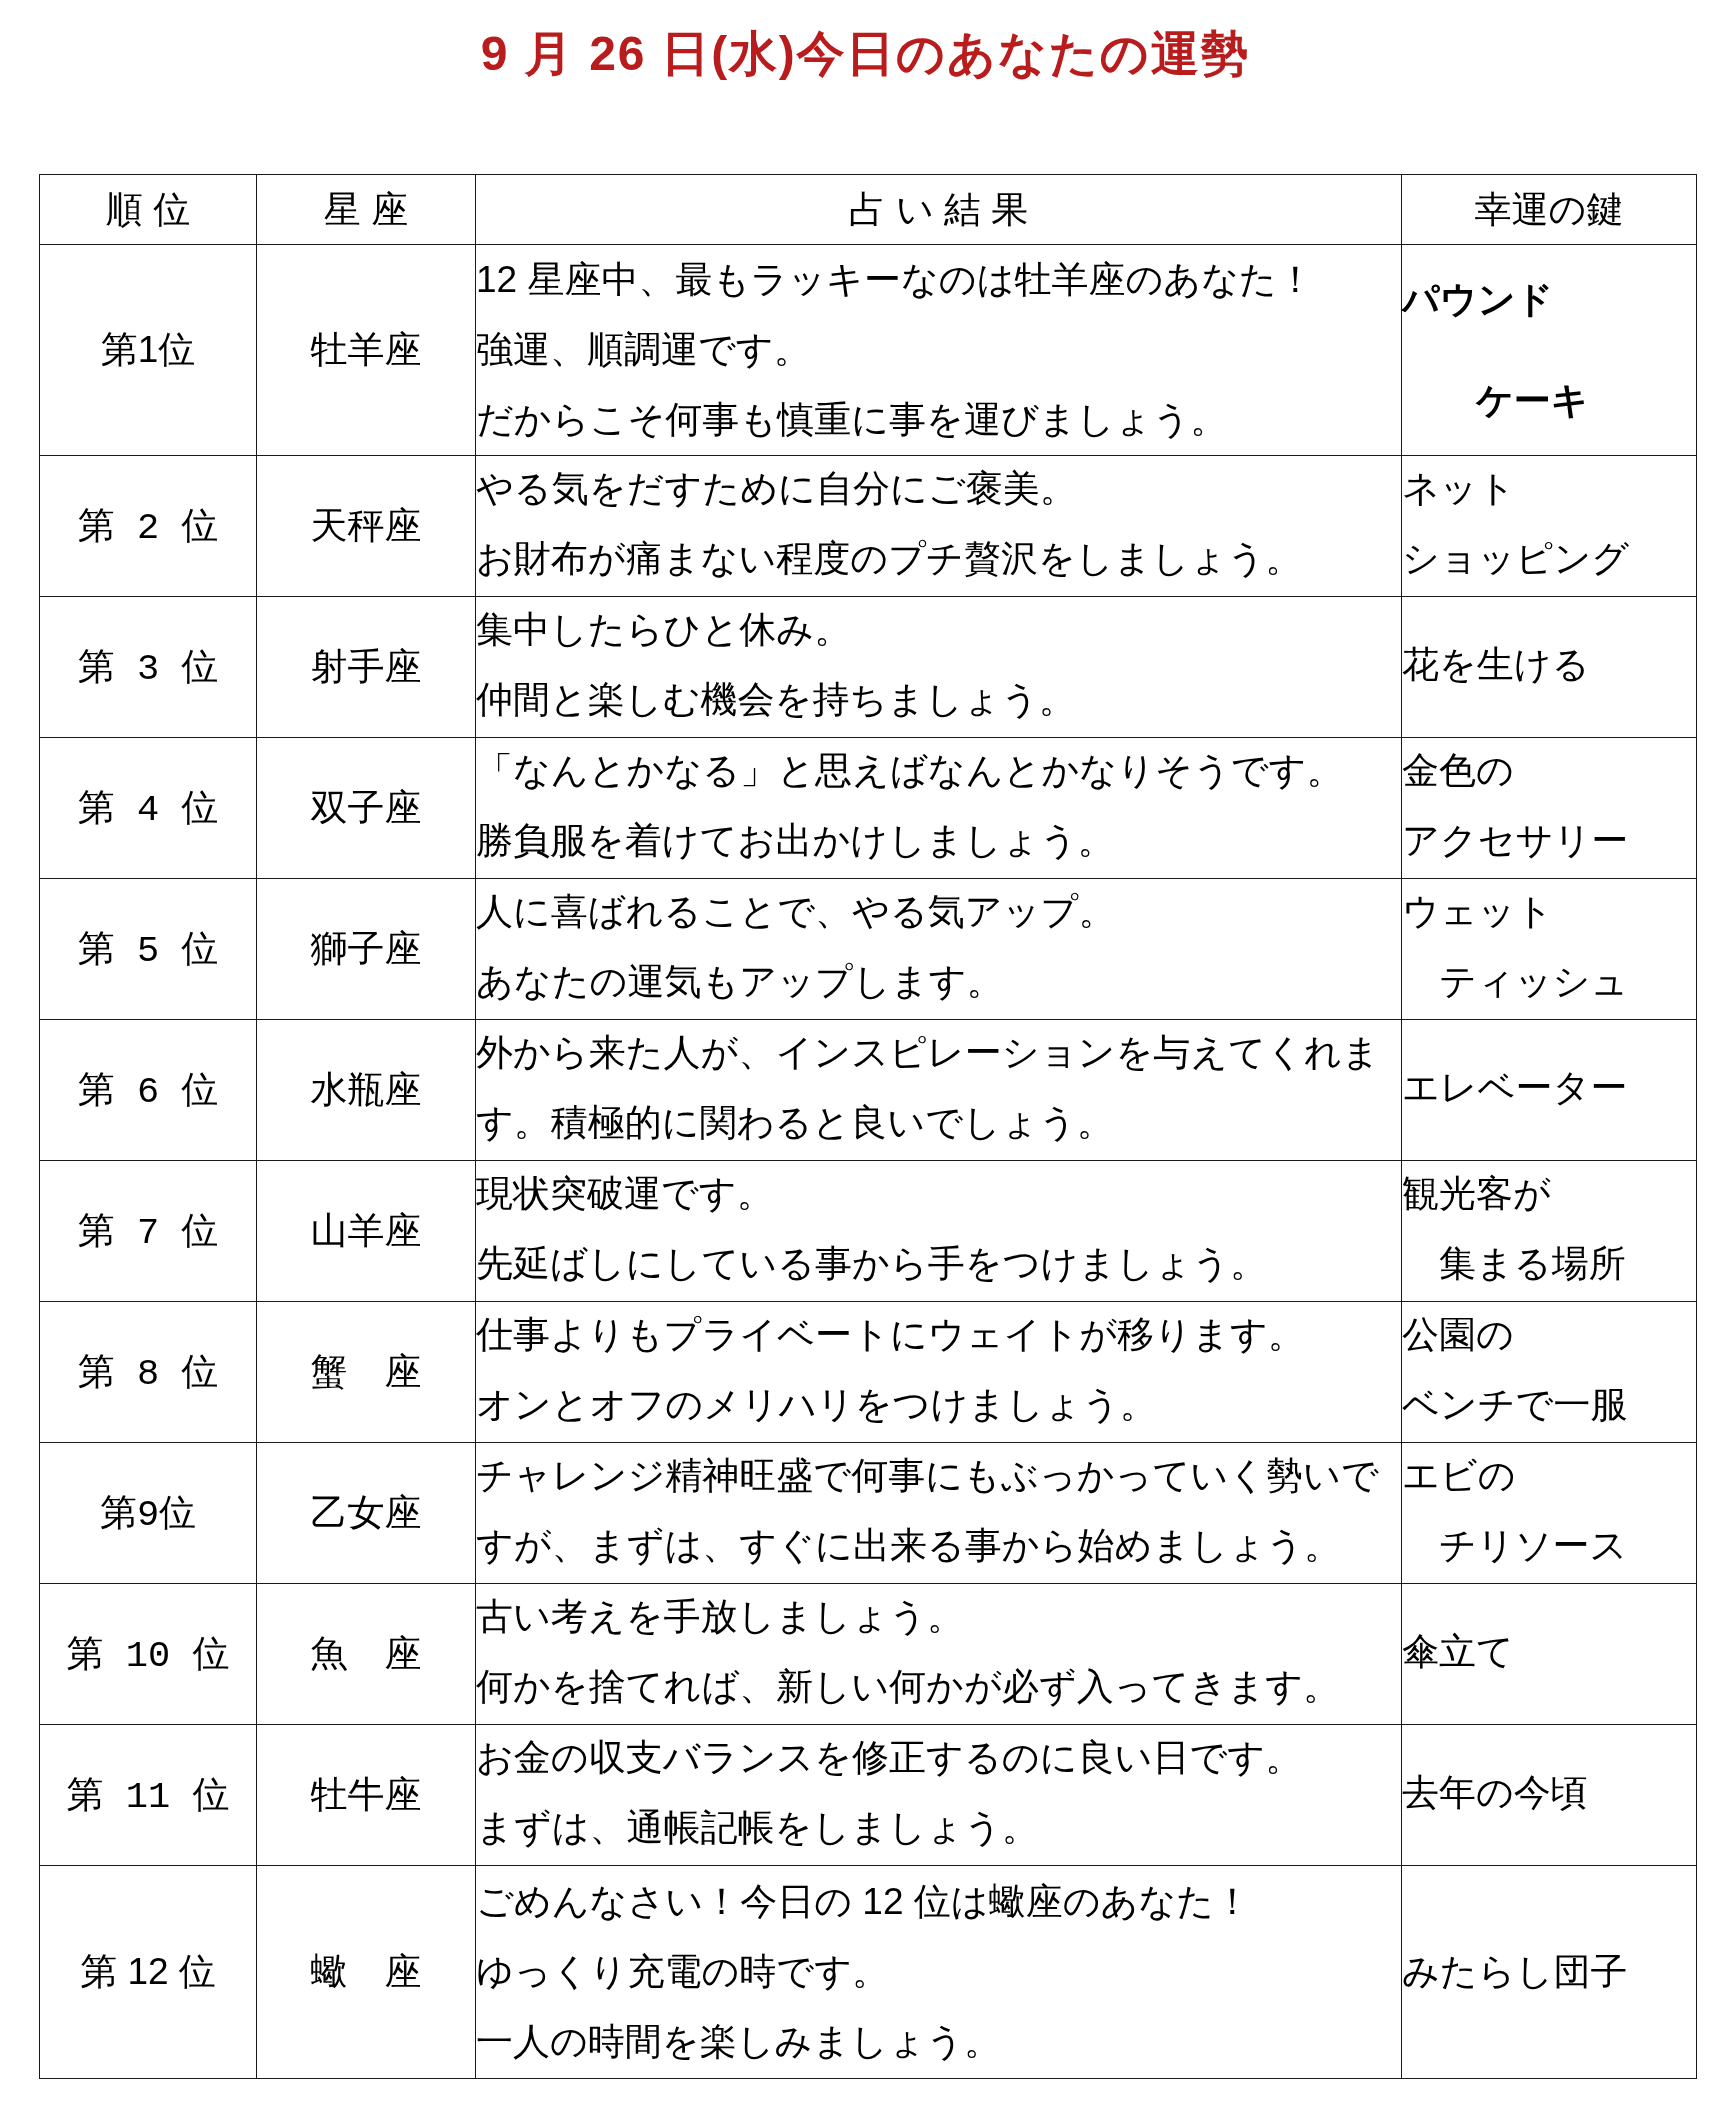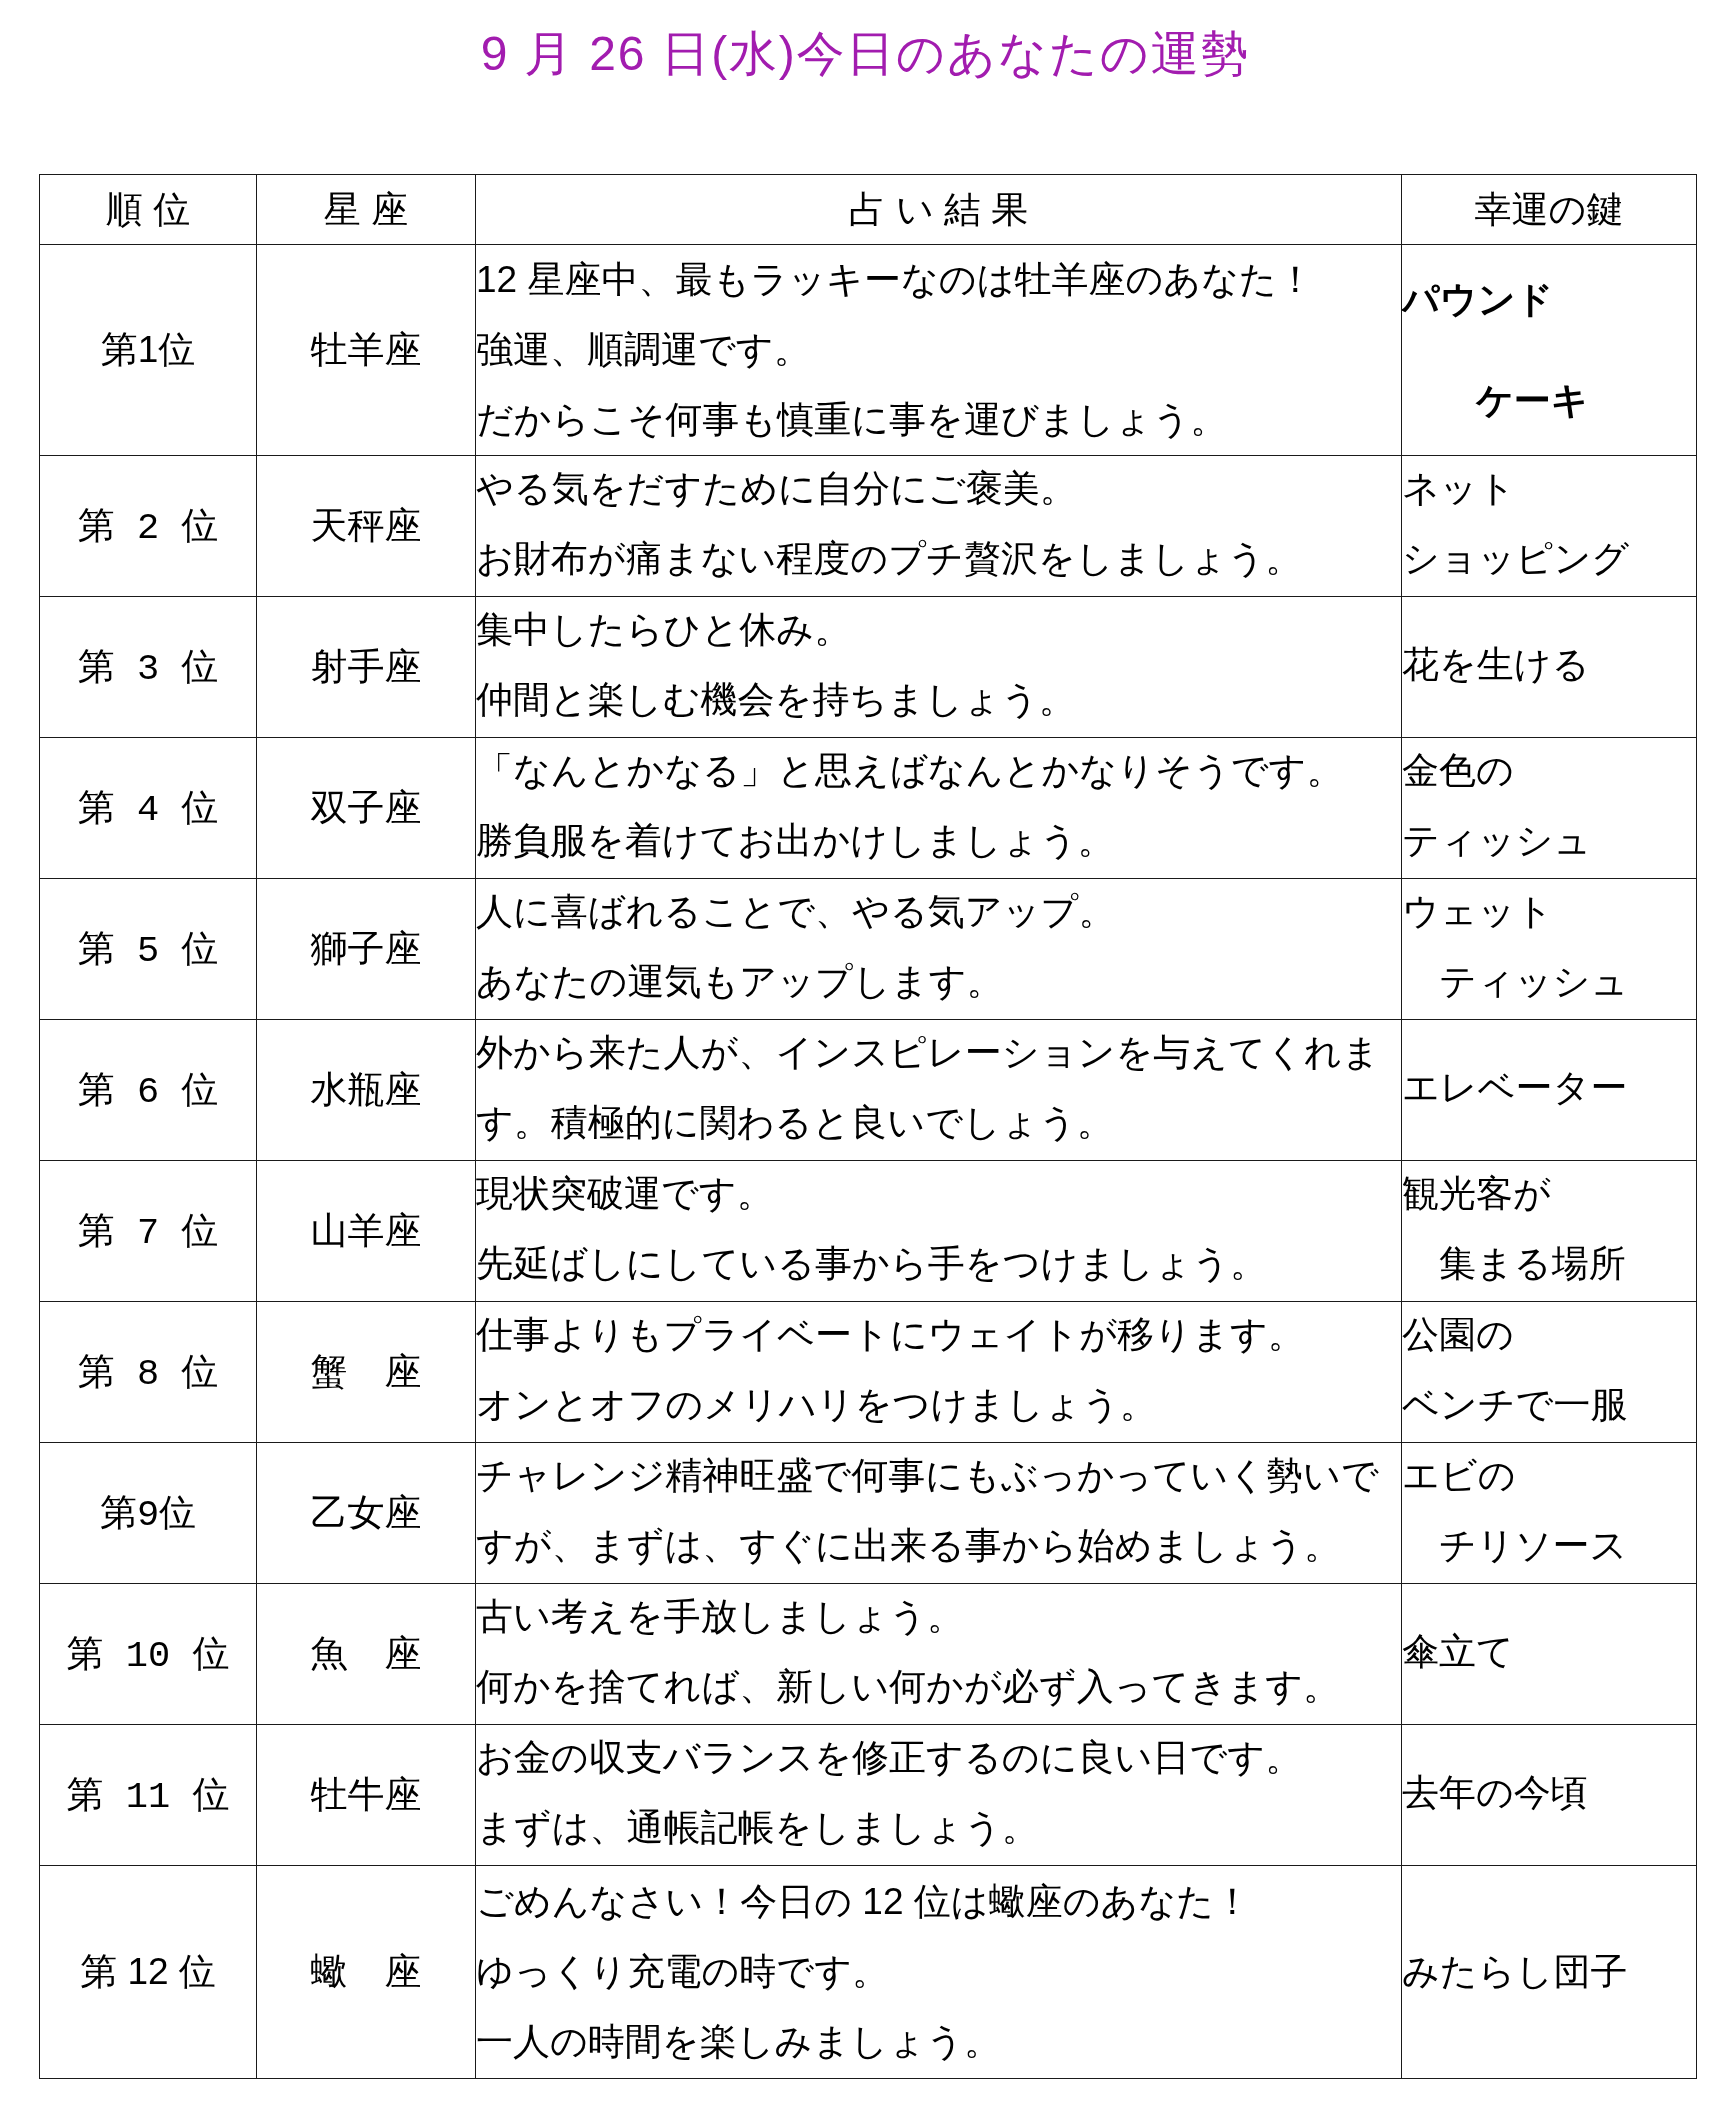--- a/index.html
+++ b/index.html
@@ -15,23 +15,23 @@
   .page {
     width: 1731px;
     height: 2101px;
     background: #ffffff;
     overflow: hidden;
   }
   .page-title {
     margin-top: 22px;
     text-align: center;
     font-size: 48px;
-    font-weight: normal;
+    font-weight: bold;
     letter-spacing: 1.8px;
-    color: #a21caf;
+    color: #b91c1c;
   }
   table.fortune-table {
     border-collapse: collapse;
     table-layout: fixed;
     margin-left: 39px;
     margin-top: 88px;
     width: 1656px;
     background: #ffffff;
   }
   .fortune-table th,
@@ -114,21 +114,21 @@
         <td class="cell-result">集中したらひと休み。
 仲間と楽しむ機会を持ちましょう。</td>
         <td class="cell-key">花を生ける</td>
       </tr>
       <tr class="r-std">
         <td class="cell-rank">第 4 位</td>
         <td class="cell-sign">双子座</td>
         <td class="cell-result">「なんとかなる」と思えばなんとかなりそうです。
 勝負服を着けてお出かけしましょう。</td>
         <td class="cell-key">金色の
-ティッシュ</td>
+アクセサリー</td>
       </tr>
       <tr class="r-std">
         <td class="cell-rank">第 5 位</td>
         <td class="cell-sign">獅子座</td>
         <td class="cell-result">人に喜ばれることで、やる気アップ。
 あなたの運気もアップします。</td>
         <td class="cell-key">ウェット
 　ティッシュ</td>
       </tr>
       <tr class="r-std">

